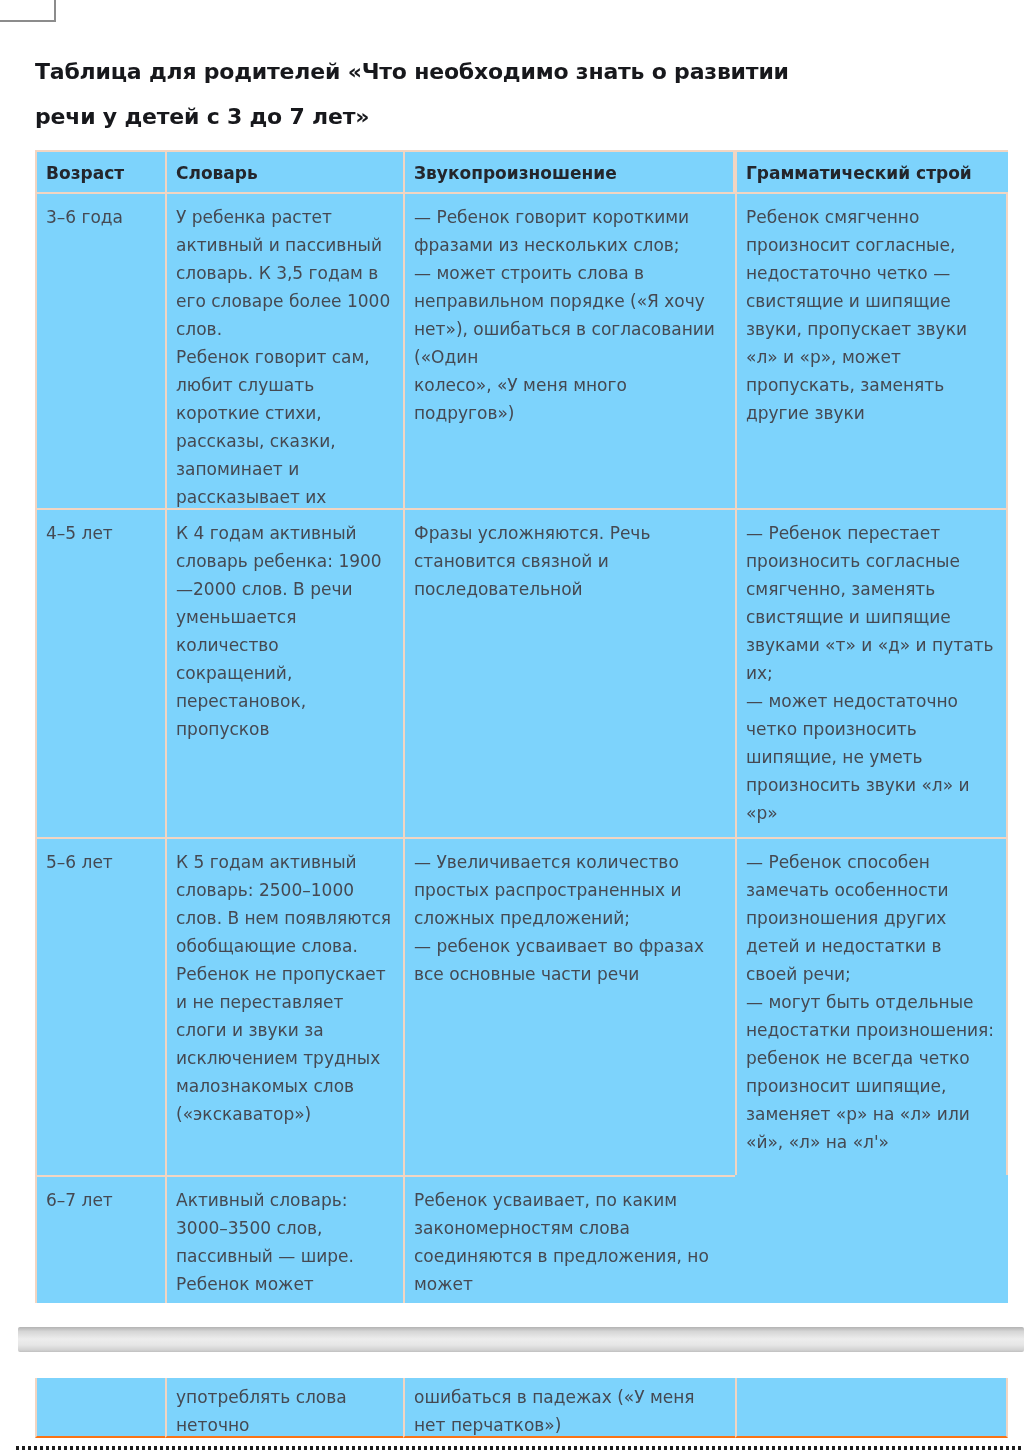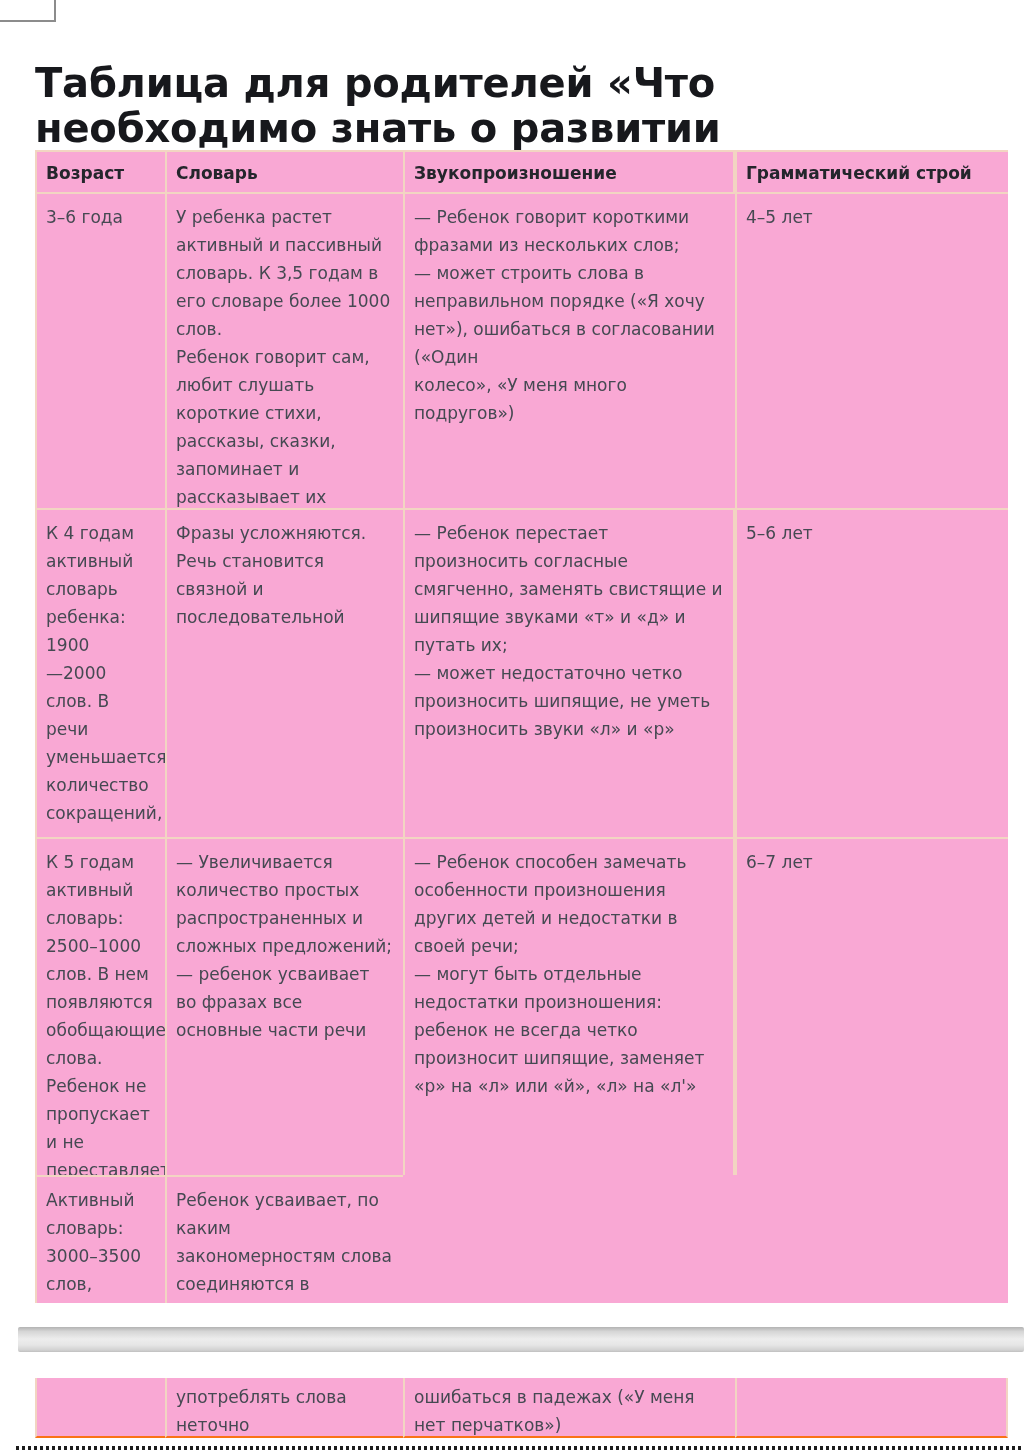--- a/index.html
+++ b/index.html
@@ -17,34 +17,34 @@
     left: -10px; top: -32px;
     width: 62px; height: 50px;
     background: #ffffff;
     border: 2px solid #8c8c8c;
   }
 
   .doc-title {
     position: absolute;
     left: 35px; top: 34px;
     width: 973px;
-    font-size: 40px;
+    font-size: 22px;
     font-weight: bold;
     line-height: 45px;
     color: #17181c;
     letter-spacing: -0.2px;
   }
   .doc-title span { display: block; }
 
   .tbl {
     position: absolute;
     left: 35px;
     display: grid;
     grid-template-columns: 130px 238px 332px 273px;
-    background: #f9a8d4;
+    background: #7dd3fc;
   }
   .main-tbl {
     top: 150px;
     grid-template-rows: 42px 316px 329px 338px 128px;
   }
   .cont-tbl {
     top: 1378px;
     grid-template-rows: 60px;
   }
 
@@ -106,20 +106,21 @@
   <div class="cell hdr">Словарь</div>
   <div class="cell hdr last-col">Звукопроизношение</div>
   <div class="cell hdr">Грамматический строй</div>
 
   <div class="cell">3–6 года</div>
   <div class="cell">У ребенка растет активный и пассивный словарь. К 3,5 годам в его словаре более 1000 слов.
 Ребенок говорит сам, любит слушать короткие стихи, рассказы, сказки, запоминает и рассказывает их</div>
   <div class="cell">— Ребенок говорит короткими фразами из нескольких слов;
 — может строить слова в неправильном порядке («Я хочу нет»), ошибаться в согласовании («Один
 колесо», «У меня много подругов»)</div>
+  <div class="cell last-col">Ребенок смягченно произносит согласные, недостаточно четко — свистящие и шипящие звуки, пропускает звуки «л» и «р», может пропускать, заменять другие звуки</div>
 
   <div class="cell">4–5 лет</div>
   <div class="cell">К 4 годам активный словарь ребенка: 1900
 —2000 слов. В речи уменьшается количество сокращений, перестановок, пропусков</div>
   <div class="cell">Фразы усложняются. Речь становится связной и последовательной</div>
   <div class="cell last-col">— Ребенок перестает произносить согласные смягченно, заменять свистящие и шипящие звуками «т» и «д» и путать их;
 — может недостаточно четко произносить шипящие, не уметь произносить звуки «л» и «р»</div>
 
   <div class="cell">5–6 лет</div>
   <div class="cell">К 5 годам активный словарь: 2500–1000 слов. В нем появляются обобщающие слова. Ребенок не пропускает и не переставляет слоги и звуки за исключением трудных малознакомых слов («экскаватор»)</div>

